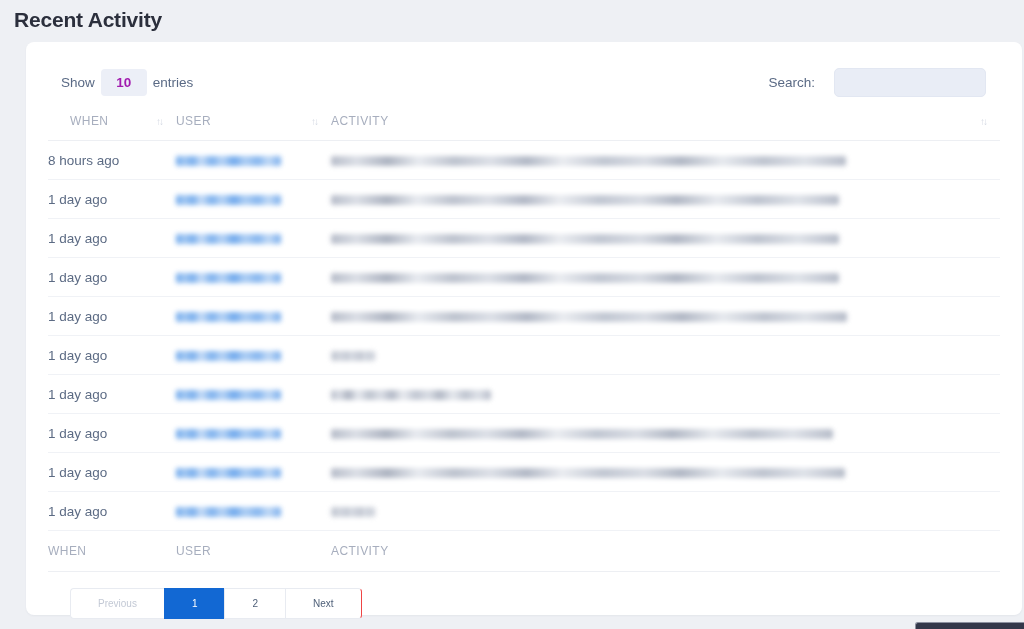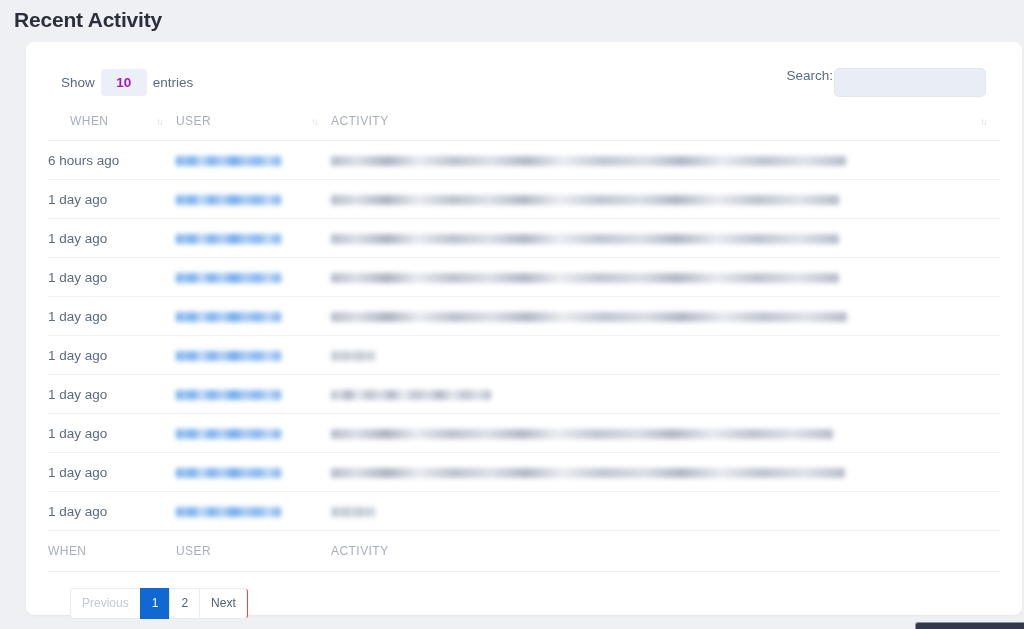--- a/index.html
+++ b/index.html
@@ -64,23 +64,24 @@
     padding: 6px 14px;
     min-width: 46px;
     text-align: center;
     appearance: none;
     -webkit-appearance: none;
     outline: none;
     cursor: pointer;
   }
   .search-control {
     display: flex;
+    align-items: center;
     font-size: 13.5px;
     color: #5a6a85;
-    gap: 1px;
+    gap: 19px;
     padding-right: 14px;
   }
   .search-input {
     background: #e9edf6;
     border: 1px solid #e2e7f2;
     border-radius: 5px;
     width: 152px;
     height: 29px;
     padding: 0 8px;
     font-family: "Liberation Sans", sans-serif;
@@ -171,26 +172,26 @@
   }
   .table-info {
     font-size: 13.5px;
     color: #5c6b84;
   }
   .pagination {
     display: flex;
     align-items: center;
   }
   .page-btn {
-    font-size: 12px;
+    font-size: 10px;
     color: #4f6079;
     border: 1px solid #e8ebf1;
     border-right: none;
     background: #ffffff;
-    padding: 6px 11px;
+    padding: 6px 27px;
     line-height: 17px;
     cursor: pointer;
     user-select: none;
     text-align: center;
   }
   .page-btn:last-child {
     border-right: 1px solid #ef4444;
     border-radius: 0 4px 4px 0;
   }
   .page-btn:first-child {
@@ -264,21 +265,21 @@
           <th>
             <div class="th-inner">
               <span>ACTIVITY</span>
               <span class="sort-icon">↑↓</span>
             </div>
           </th>
         </tr>
       </thead>
       <tbody id="table-body">
           <tr>
-            <td class="cell-when">6 hours ago</td>
+            <td class="cell-when">8 hours ago</td>
             <td><span class="redact redact-user" style="width: 105px;"></span></td>
             <td><span class="redact redact-act" style="width: 515px;"></span></td>
           </tr>
           <tr>
             <td class="cell-when">1 day ago</td>
             <td><span class="redact redact-user" style="width: 105px;"></span></td>
             <td><span class="redact redact-act" style="width: 508px;"></span></td>
           </tr>
           <tr>
             <td class="cell-when">1 day ago</td>

